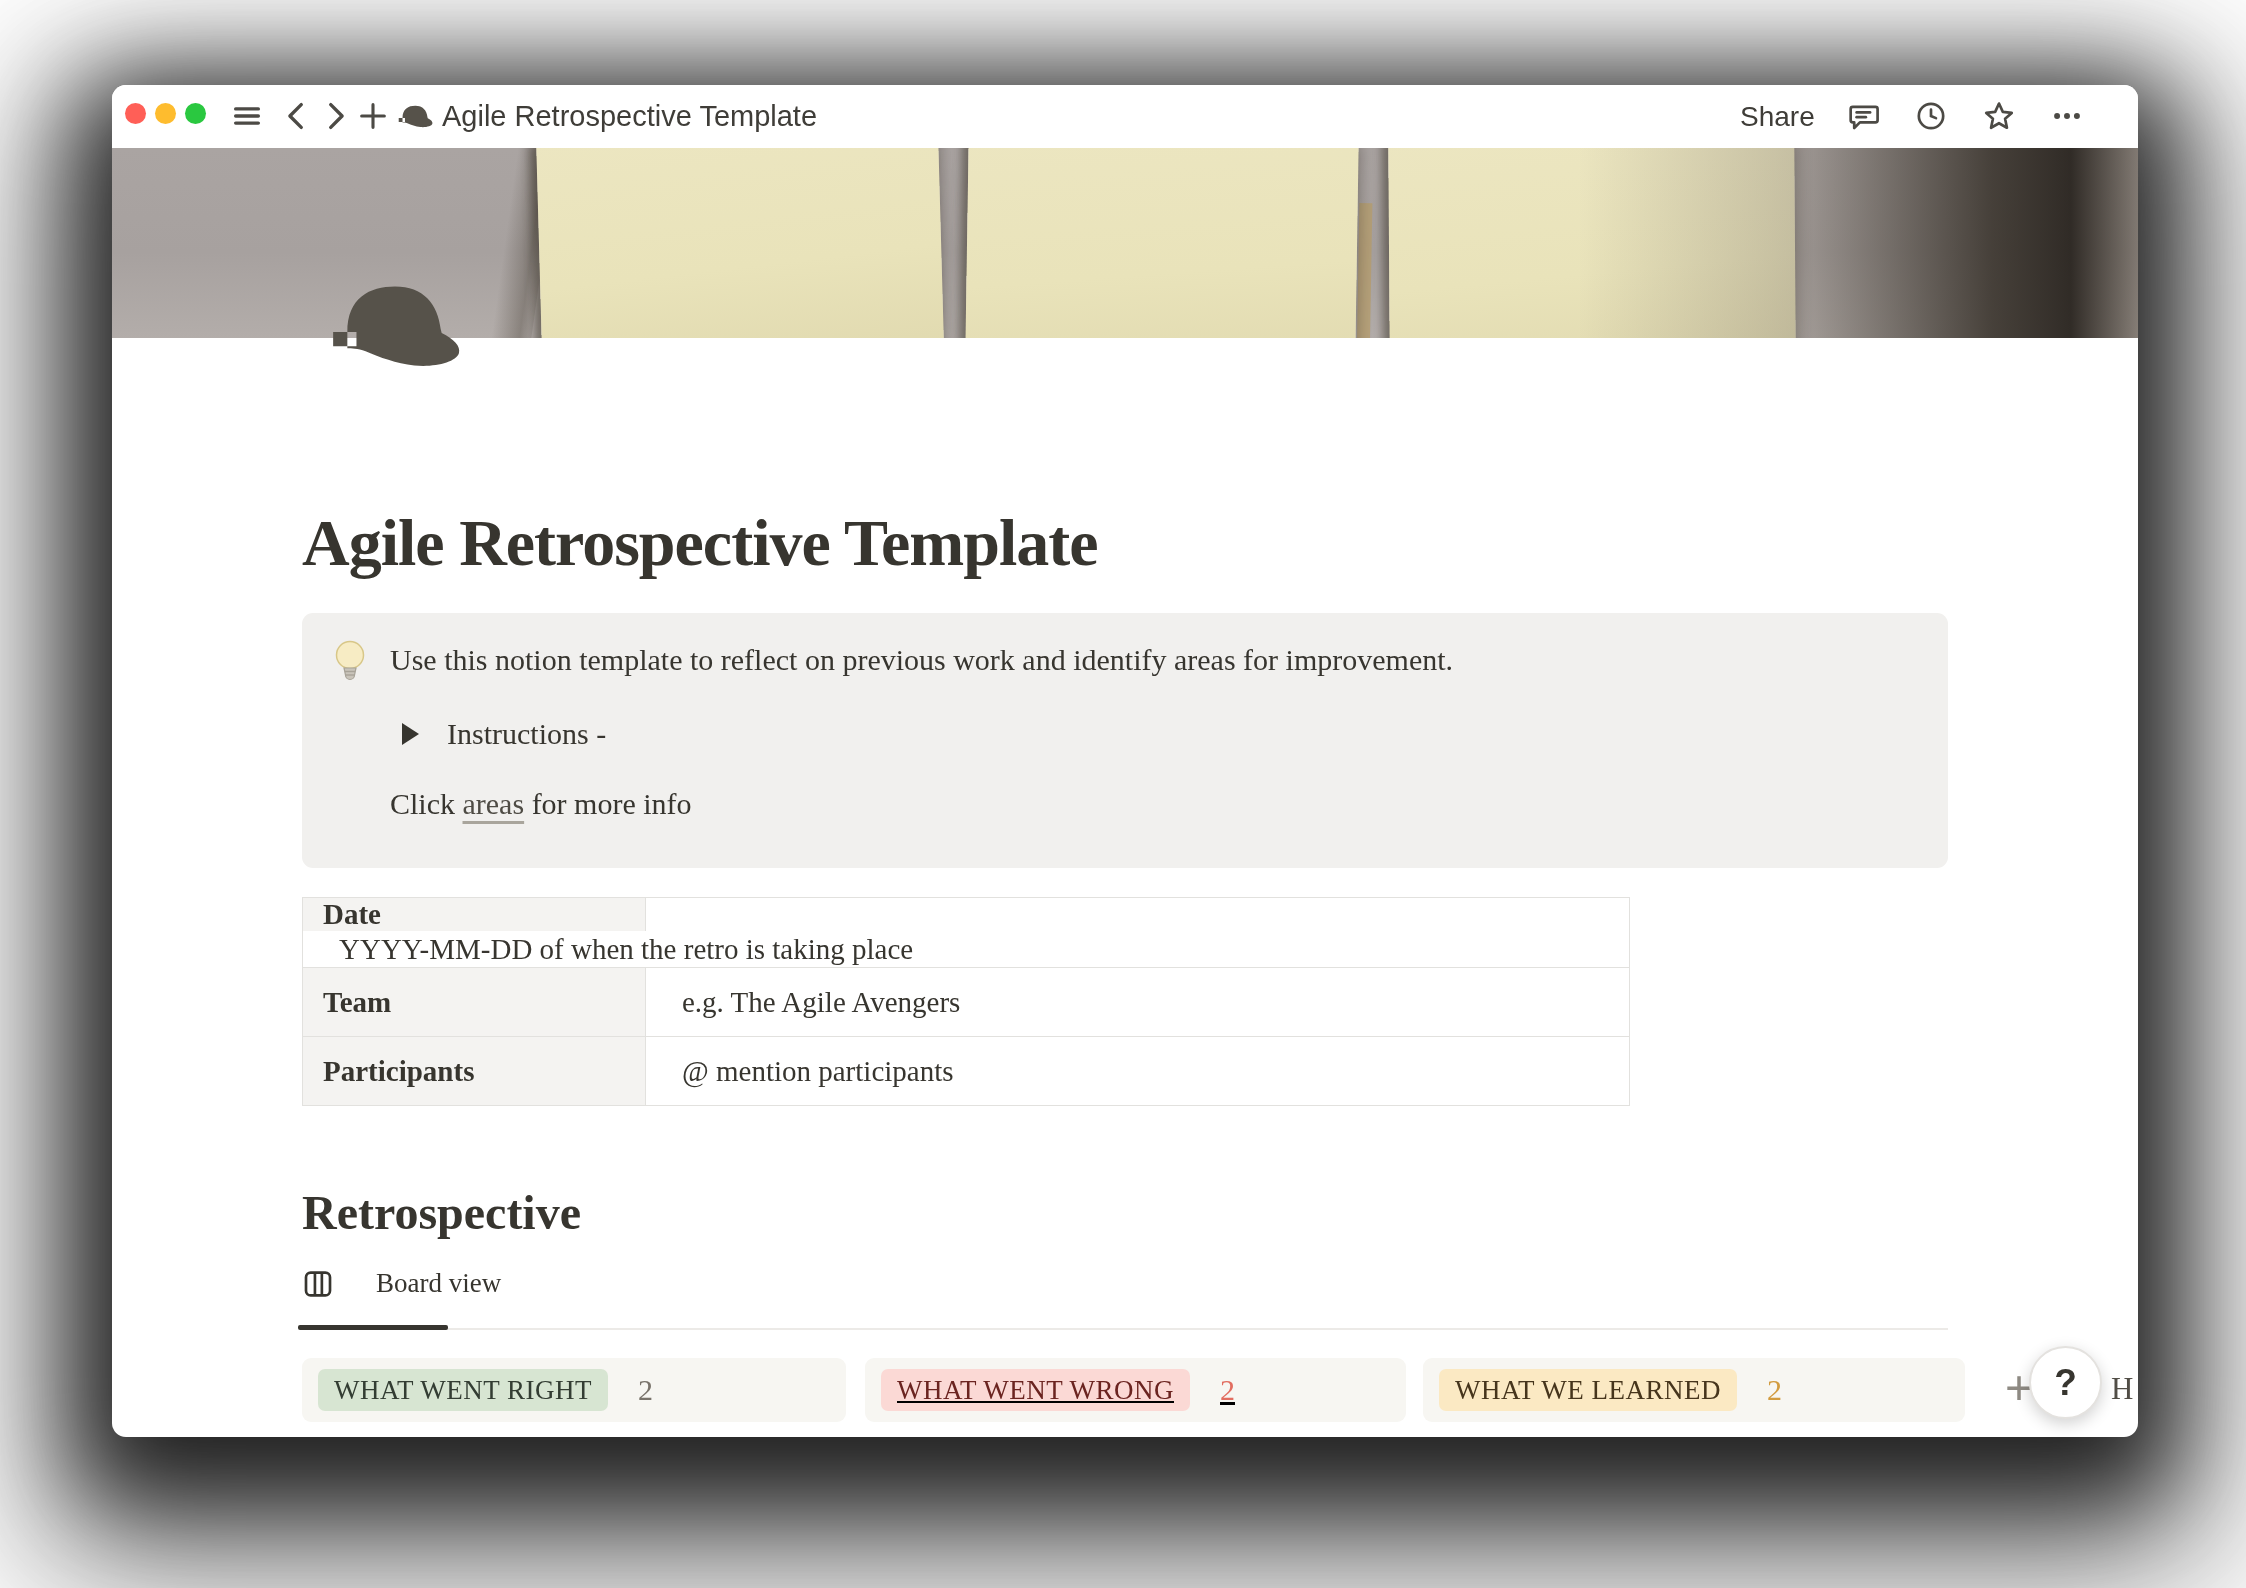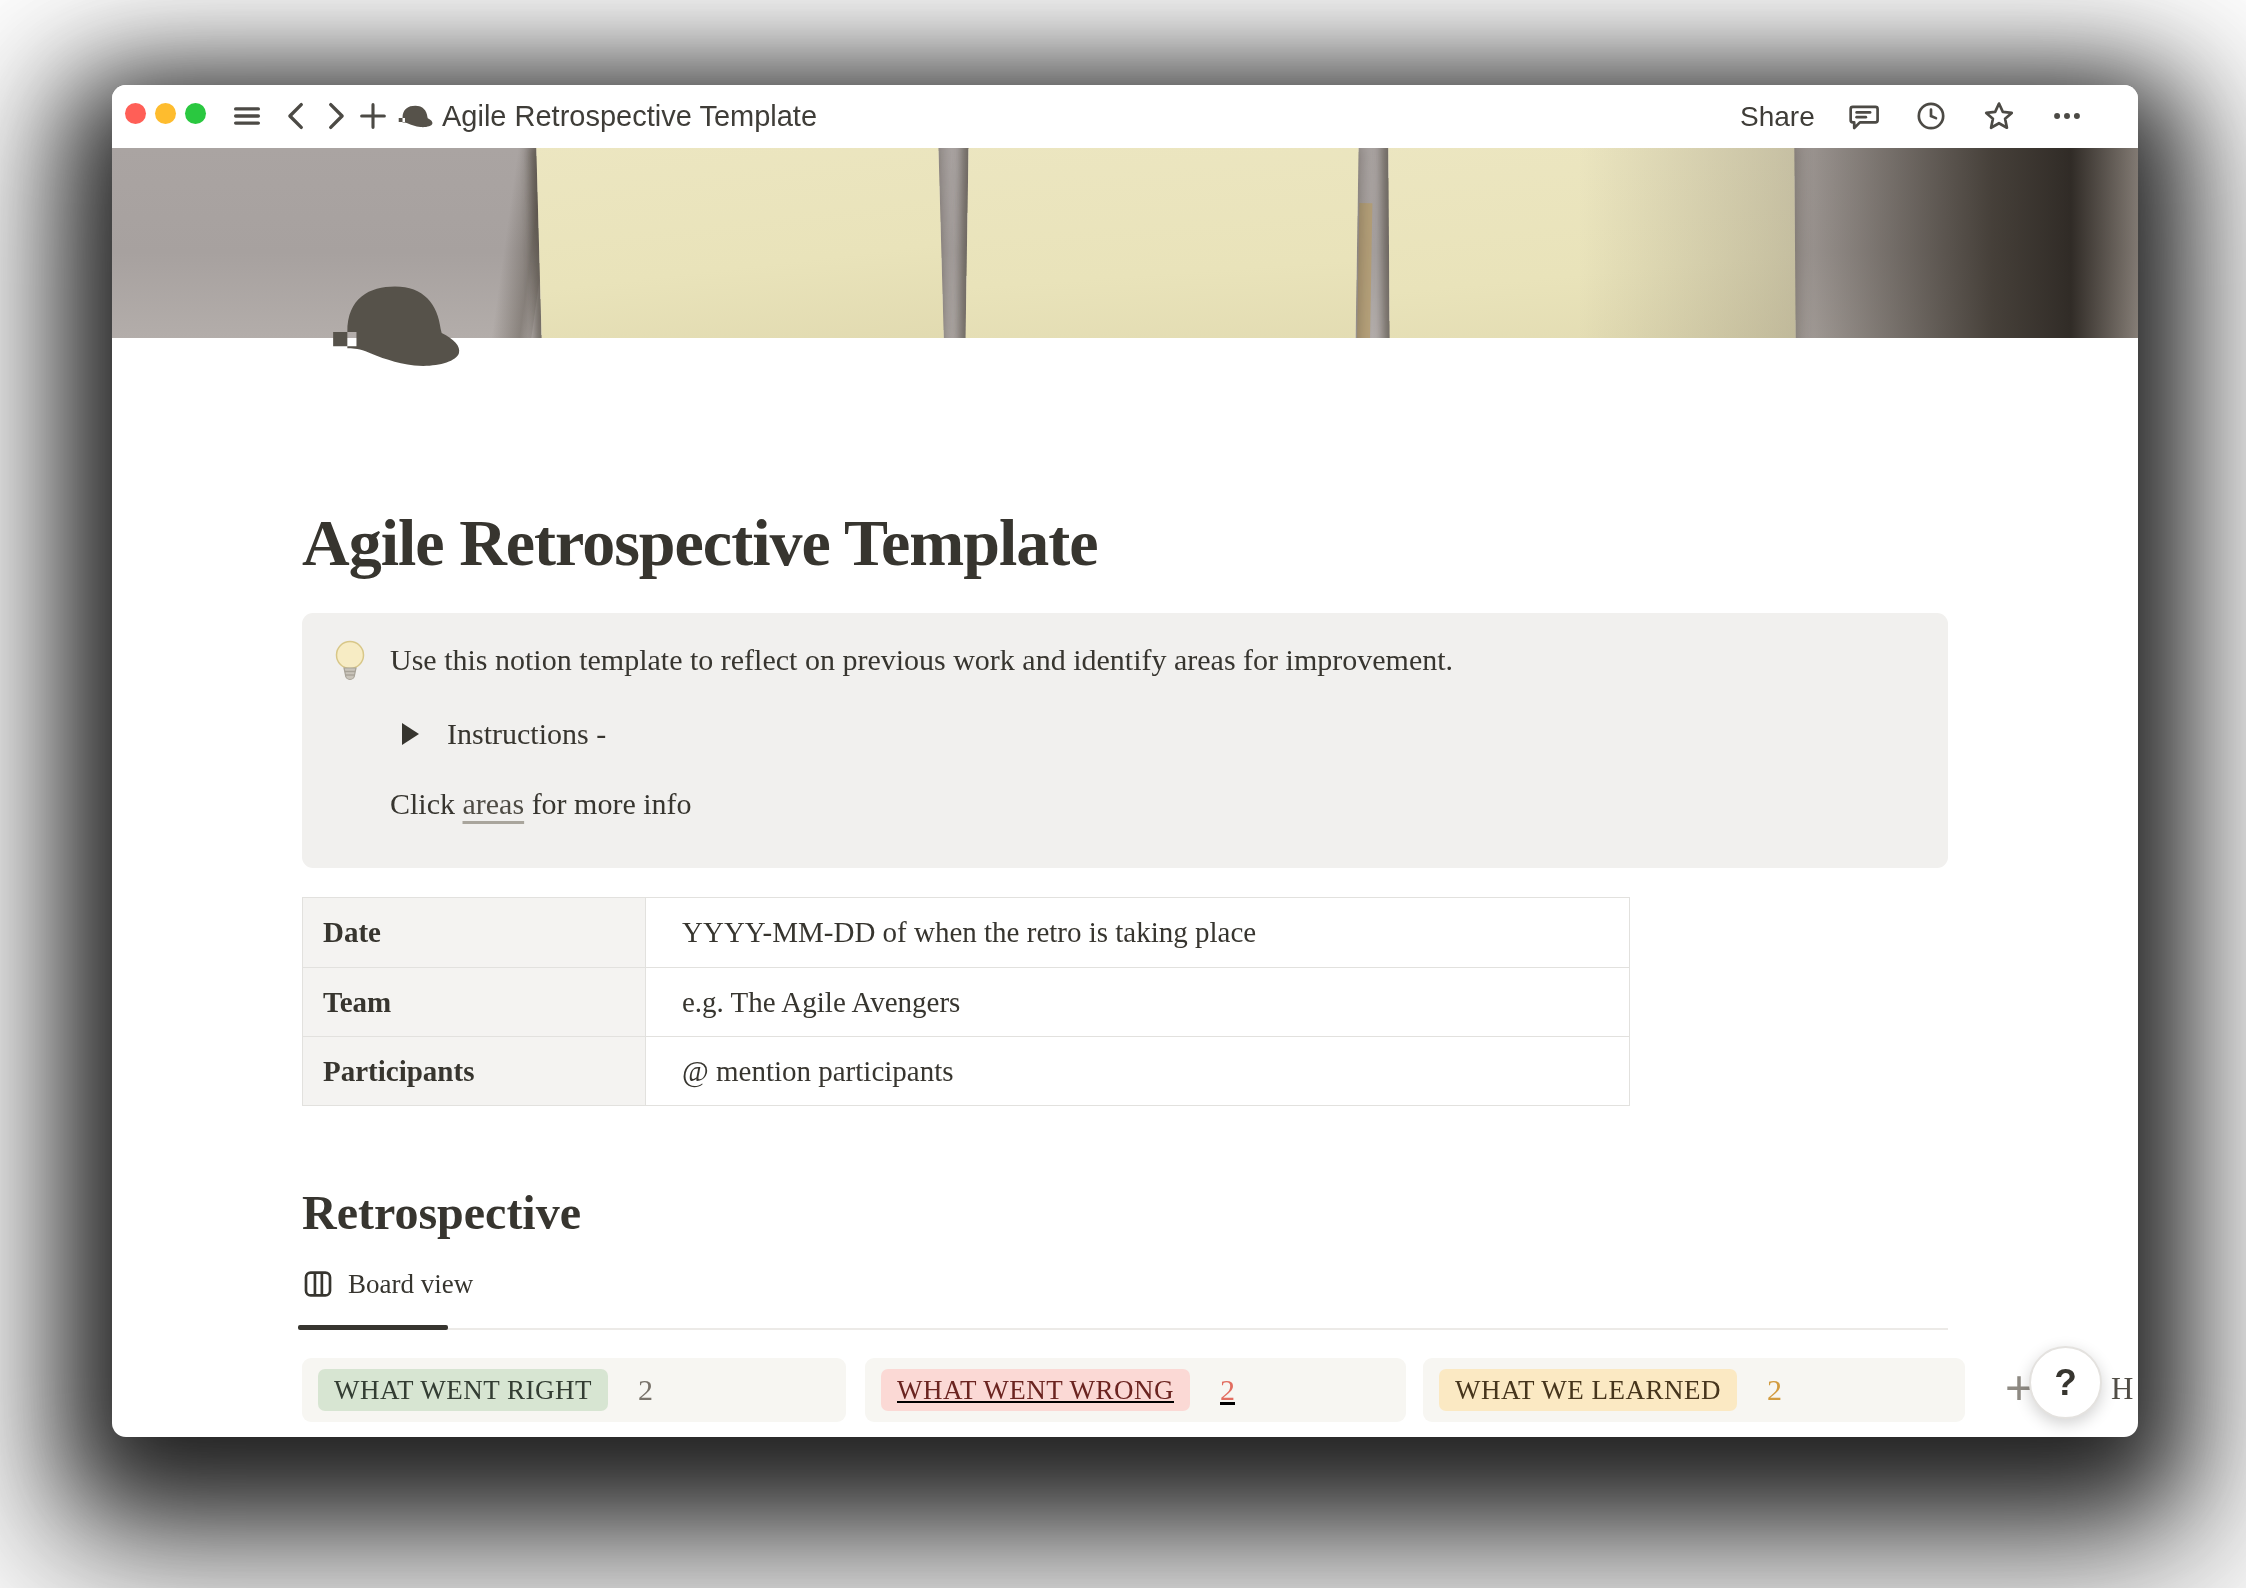--- a/index.html
+++ b/index.html
@@ -53,31 +53,31 @@
   .tri { width:0; height:0; border-left:17px solid #37352f; border-top:11px solid transparent;
          border-bottom:11px solid transparent; margin-right:28px; }
   .co-toggle-label { font-family:"Liberation Serif", serif; font-size:30px; color:#37352f; white-space:nowrap; }
   .co-click { position:absolute; left:88px; top:174px; font-family:"Liberation Serif", serif;
               font-size:30px; color:#37352f; white-space:nowrap; }
   .co-click a { color:#4f4c45; text-decoration:underline; text-decoration-color:#a9a59c;
                 text-underline-offset:7px; cursor:pointer; }
 
   .ptable { position:absolute; left:190px; top:812px; width:1328px; border:1.5px solid #e2e1de; }
   .trow { display:flex; height:69px; border-top:1.5px solid #e2e1de; }
-  .trow:first-child { border-top:none; }
+  .trow:first-child { border-top:none;flex-direction:column; }
   .tlabel { width:343px; background:#f4f3f1; display:flex; align-items:center; padding-left:20px;
             font-family:"Liberation Serif", serif; font-size:29px; font-weight:700; color:#37352f;
             border-right:1.5px solid #e2e1de; }
   .tvalue { flex:1; display:flex; align-items:center; padding-left:36px;
             font-family:"Liberation Serif", serif; font-size:29px; color:#37352f; }
 
   .section-heading { position:absolute; left:190px; top:1100px; font-family:"Liberation Serif", serif;
                      font-size:48px; font-weight:700; color:#37352f; }
 
-  .view-tab { position:absolute; left:190px; top:1183px; display:flex; align-items:center; }
+  .view-tab { position:absolute; left:190px; top:1183px; display:flex; align-items:flex-start;gap:28px; }
   .board-icon { width:32px; height:32px; margin-right:14px; color:#37352f; }
   .view-tab-label { font-family:"Liberation Serif", serif; font-size:27px; color:#37352f; white-space:nowrap; }
   .tab-underline { position:absolute; left:186px; top:1240px; width:150px; height:5px;
                    background:#37352f; border-radius:2px; z-index:2; }
   .view-divider { position:absolute; left:190px; top:1243px; width:1646px; height:2px; background:#eceae7; }
 
   .bcard { position:absolute; top:1273px; height:64px; background:#f7f6f2; border-radius:9px;
            display:flex; align-items:center; padding:0 16px; }
   .pill { height:42px; display:flex; align-items:center; padding:0 16px; border-radius:7px;
           font-family:"Liberation Serif", serif; font-size:27px; letter-spacing:0.5px; white-space:nowrap;text-align:right; }

